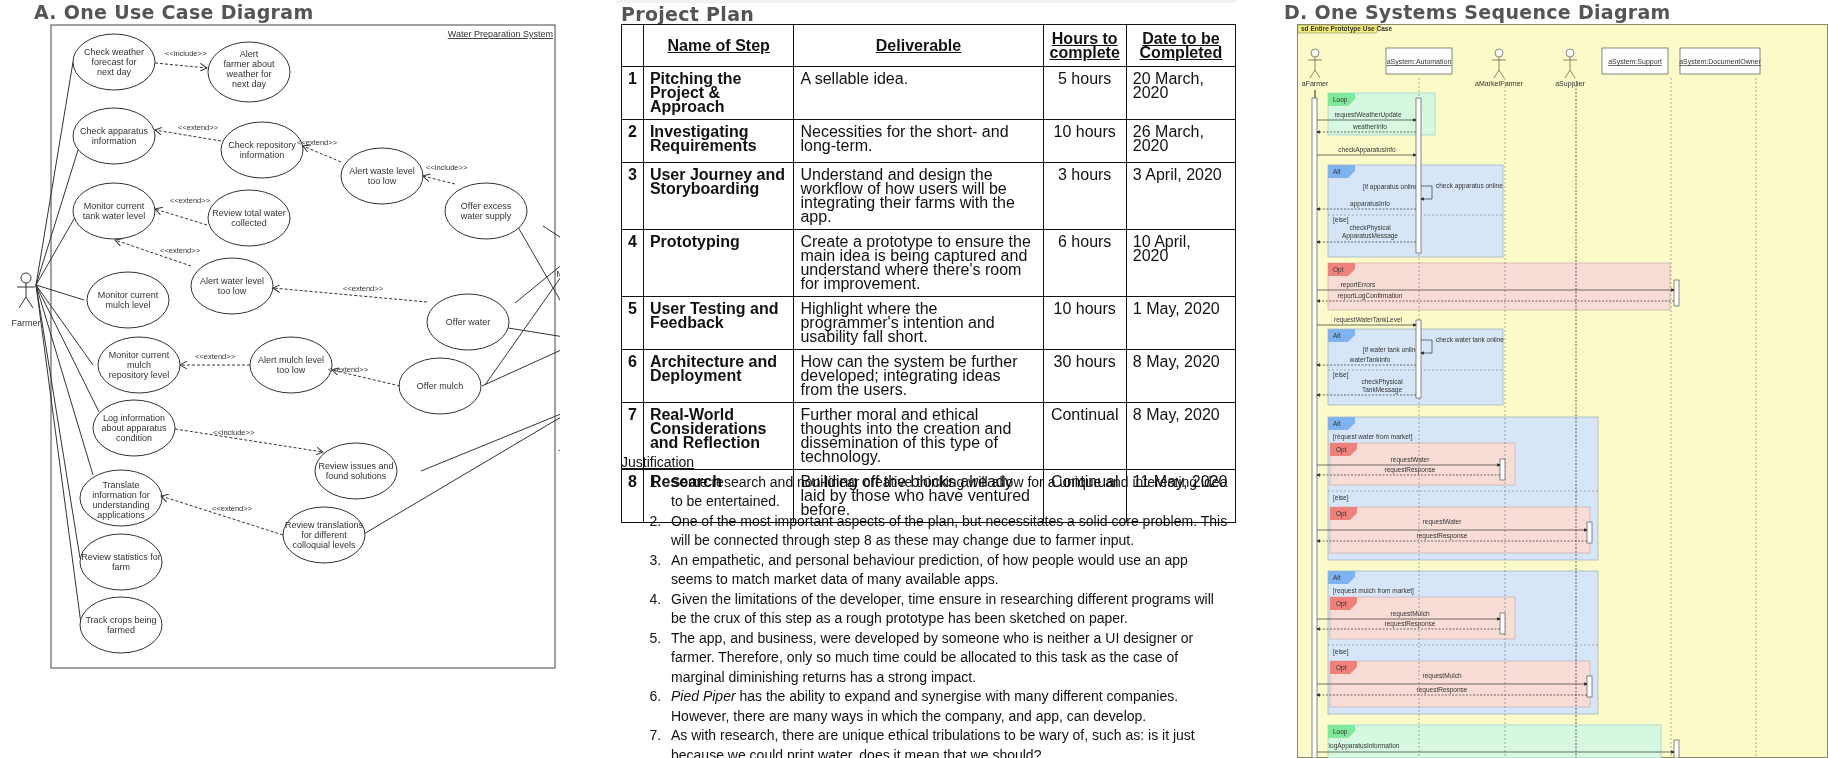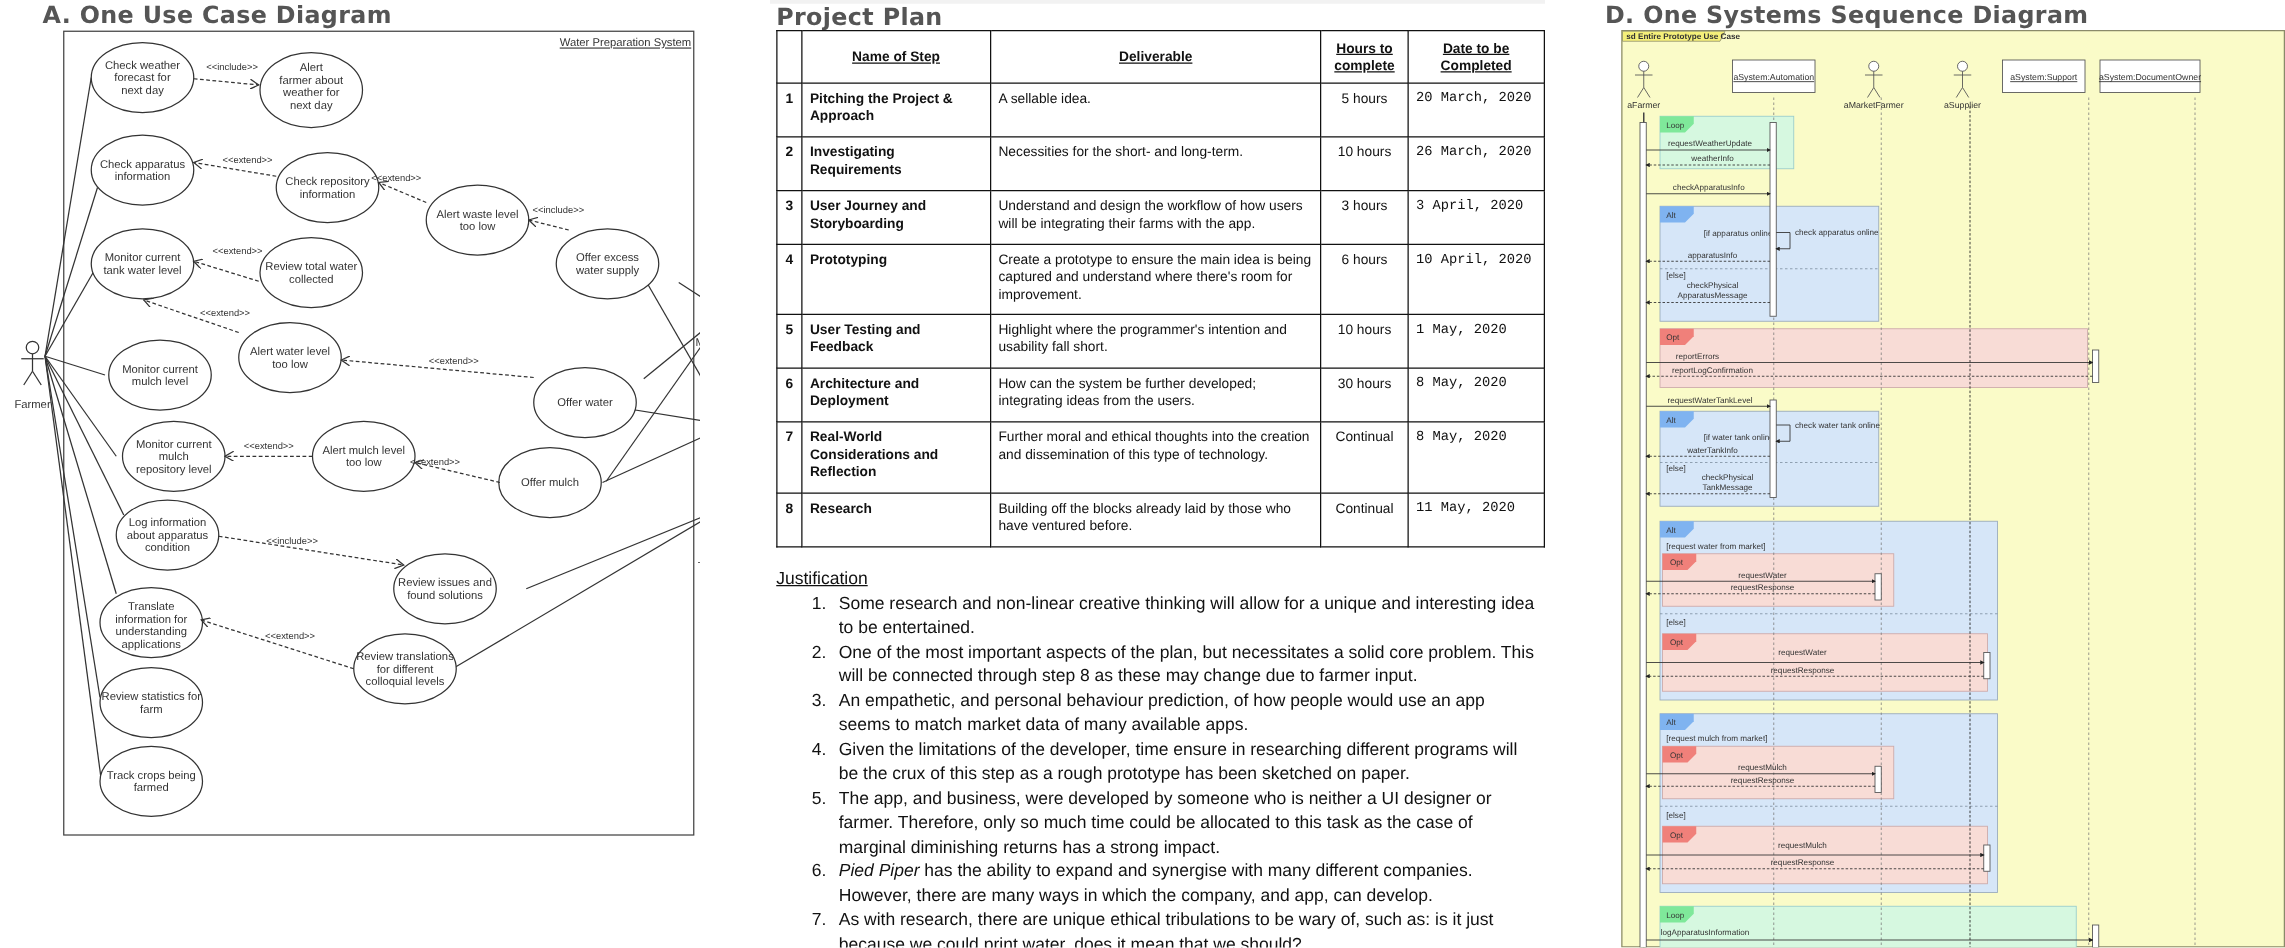--- a/index.html
+++ b/index.html
@@ -14,29 +14,29 @@
   
   #usecase { position: absolute; left: 0; top: 0; width: 560px; height: 758px; }
   #usecase svg { position: absolute; left: 0; top: 0; }
   .uc-text { font-family: "Liberation Sans", sans-serif; font-size: 9px; fill: #333; }
   .uc-stereo { font-family: "Liberation Sans", sans-serif; font-size: 7.5px; fill: #333; }
 
   
   #plan { position: absolute; left: 616px; top: 0; width: 620px; height: 758px; }
   #plan-table {
     position: absolute; left: 5px; top: 24px; border-collapse: collapse;
-    font-family: "Liberation Sans", sans-serif; font-size: 11px; color: #111;
+    font-family: "Liberation Sans", sans-serif; font-size: 16px; color: #111;
   }
   #plan-table th, #plan-table td { border: 1.5px solid #111; vertical-align: top; padding: 5px 6px; line-height: 14px; }
   #plan-table th { text-decoration: underline; font-weight: bold; text-align: center; vertical-align: middle; }
   #plan-table td.num { font-weight: bold; text-align: center; width: 20px; }
   #plan-table td.step { font-weight: bold; width: 155px; }
   #plan-table td.deliv { width: 278px; }
   #plan-table td.hours { text-align: center; width: 70px; }
-  #plan-table td.date { width: 112px; font-family: Liberation Mono, monospace; }
+  #plan-table td.date { width: 112px; }
 
   #justification { position: absolute; left: 5px; top: 453px; width: 610px;
     font-family: "Liberation Sans", sans-serif; font-size: 14px; color: #111; line-height: 19.5px; }
   #justification .jt { text-decoration: underline; }
   #justification ol { margin-left: 44px; }
   #justification li { padding-left: 6px; }
 
   
   #sequence { position: absolute; left: 1270px; top: 0; width: 558px; height: 581px; }
   #seq-frame { position: absolute; left: 27px; top: 24px; width: 531px; height: 734px;

